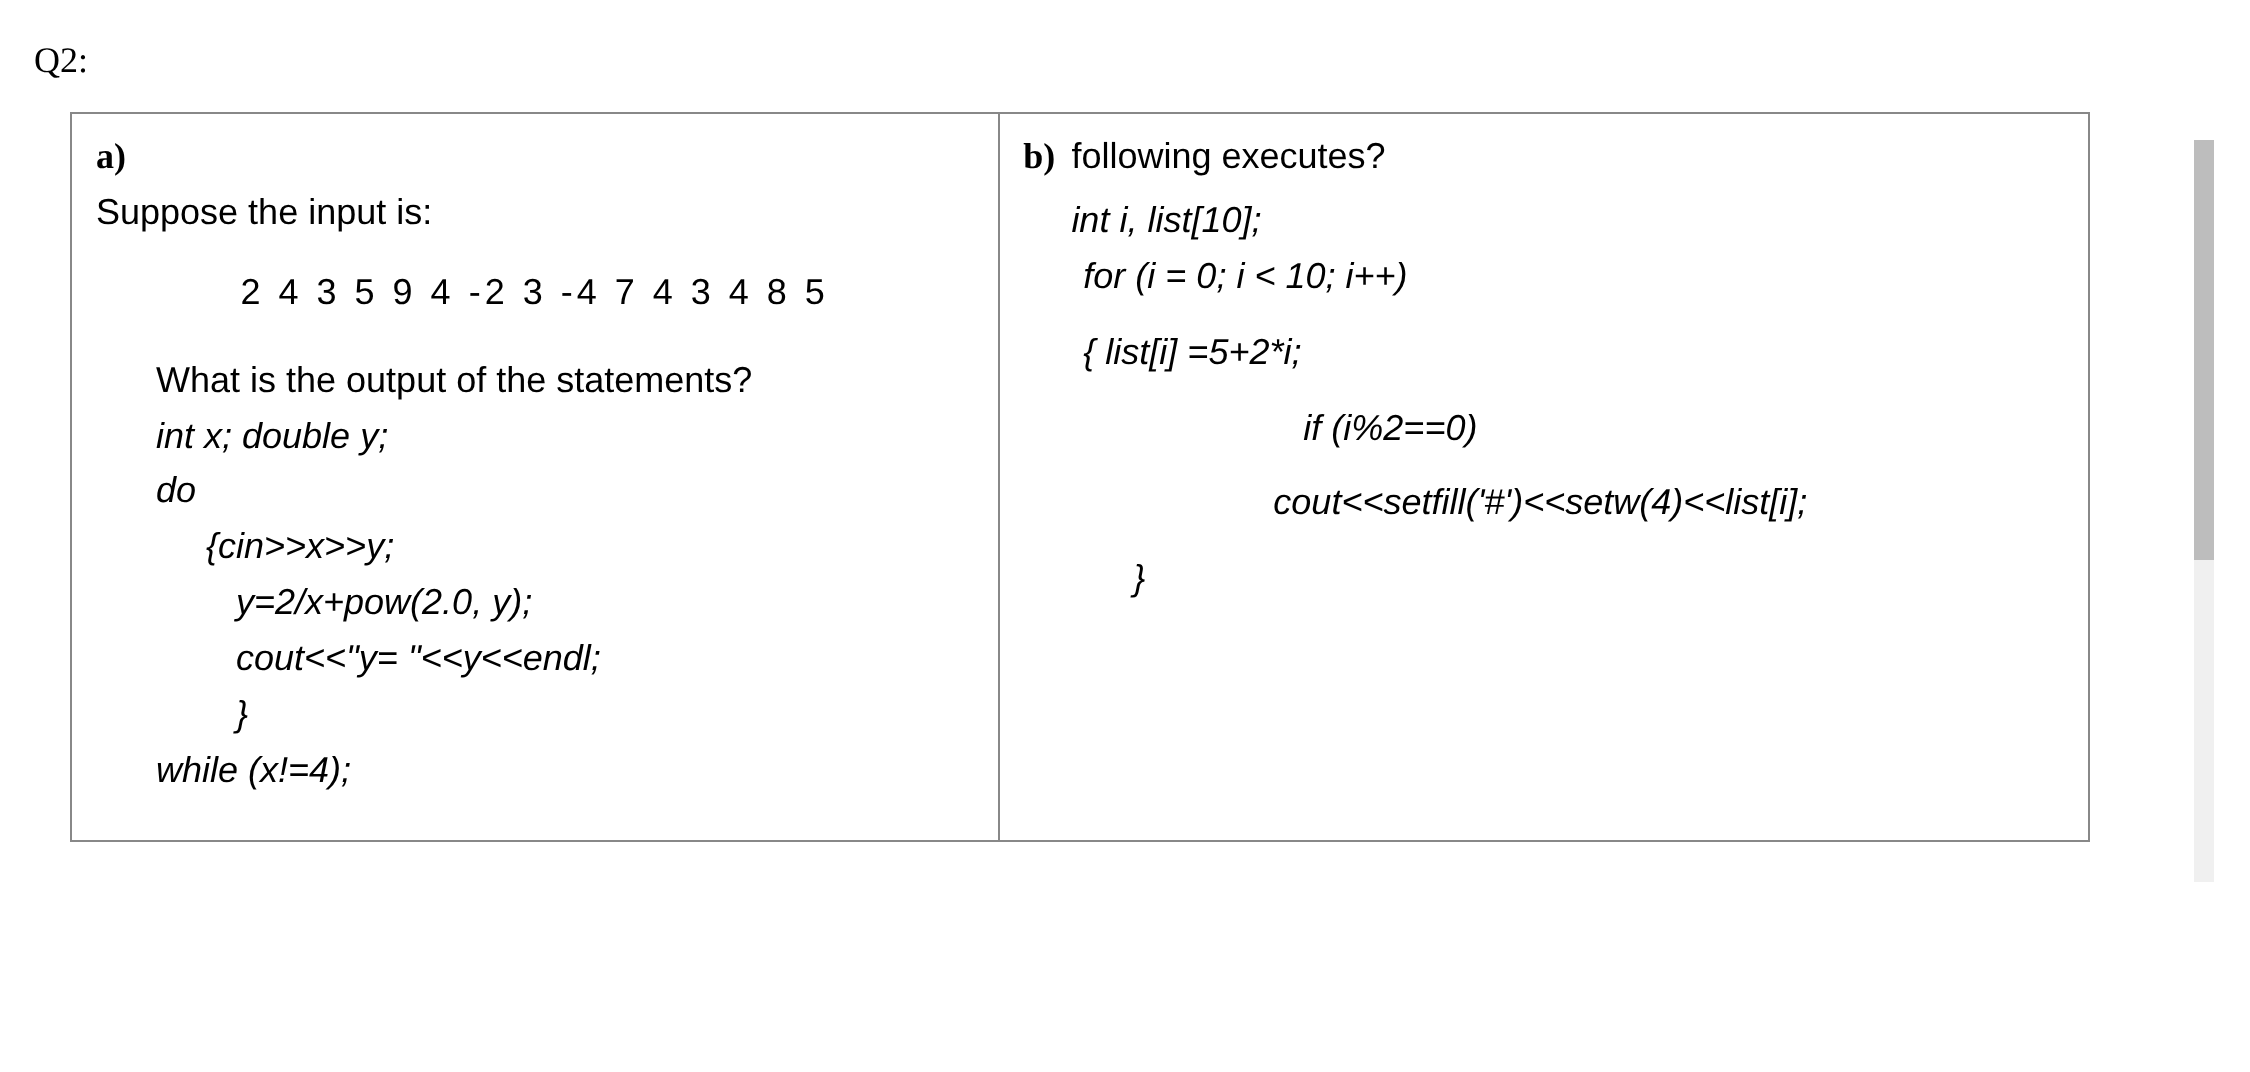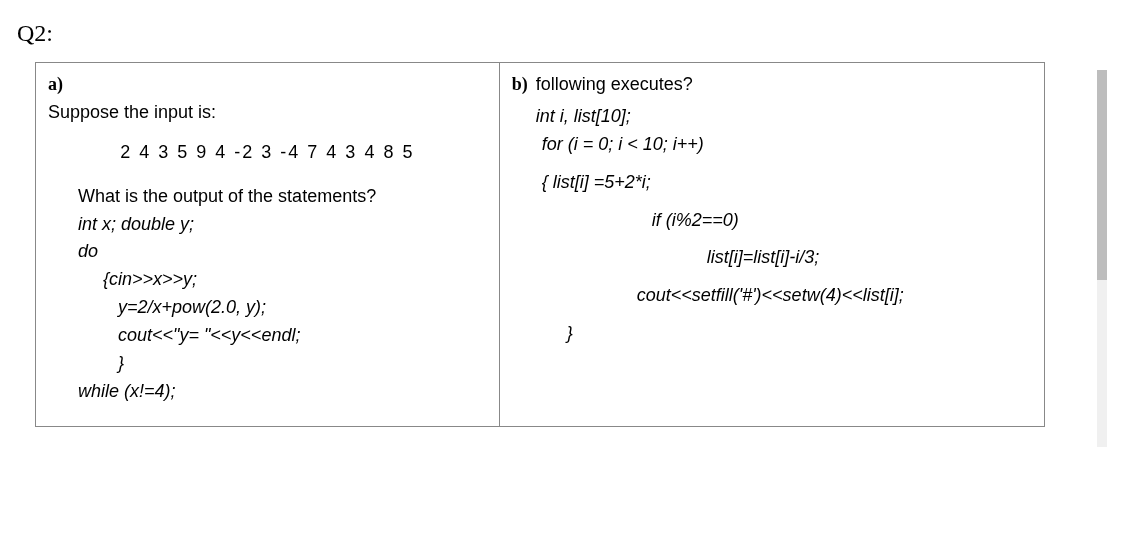--- a/index.html
+++ b/index.html
@@ -10,21 +10,21 @@
     body {
       font-family: "Segoe UI", Arial, sans-serif;
       background: #ffffff;
       padding: 20px 25px;
       font-size: 18px;
       color: #000;
       position: relative;
     }
     .question-label {
       font-family: "Times New Roman", serif;
-      font-size: 24px;
+      font-size: 18px;
       margin-bottom: 15px;
       margin-left: -8px;
     }
     .table-container {
       border: 1px solid #888;
       display: flex;
       margin-left: 10px;
       margin-right: 55px;
     }
     .cell {
@@ -119,21 +119,20 @@
       <div class="b-part part-label">b)</div>
       <div>
         <div>following executes?</div>
         <div class="italic" style="margin-top:4px;">int i, list[10];</div>
       </div>
     </div>
     <div class="b-lines italic" style="margin-top:0;">
       <div class="s1">for (i = 0; i &lt; 10; i++)</div>
       <div class="s1" style="margin-top:10px;">{ list[i] =5+2*i;</div>
       <div class="s3" style="margin-top:10px;">if (i%2==0)</div>
-      <div class="s4" style="margin-top:10px;">list[i]=list[i]-i/3;</div>
       <div class="s5" style="margin-top:10px;">cout&lt;&lt;setfill('#')&lt;&lt;setw(4)&lt;&lt;list[i];</div>
       <div class="s6" style="margin-top:10px;">}</div>
     </div>
   </div>
 </div>
 
 <div class="scrollbar-track">
   <div class="scrollbar-thumb"></div>
 </div>
 

